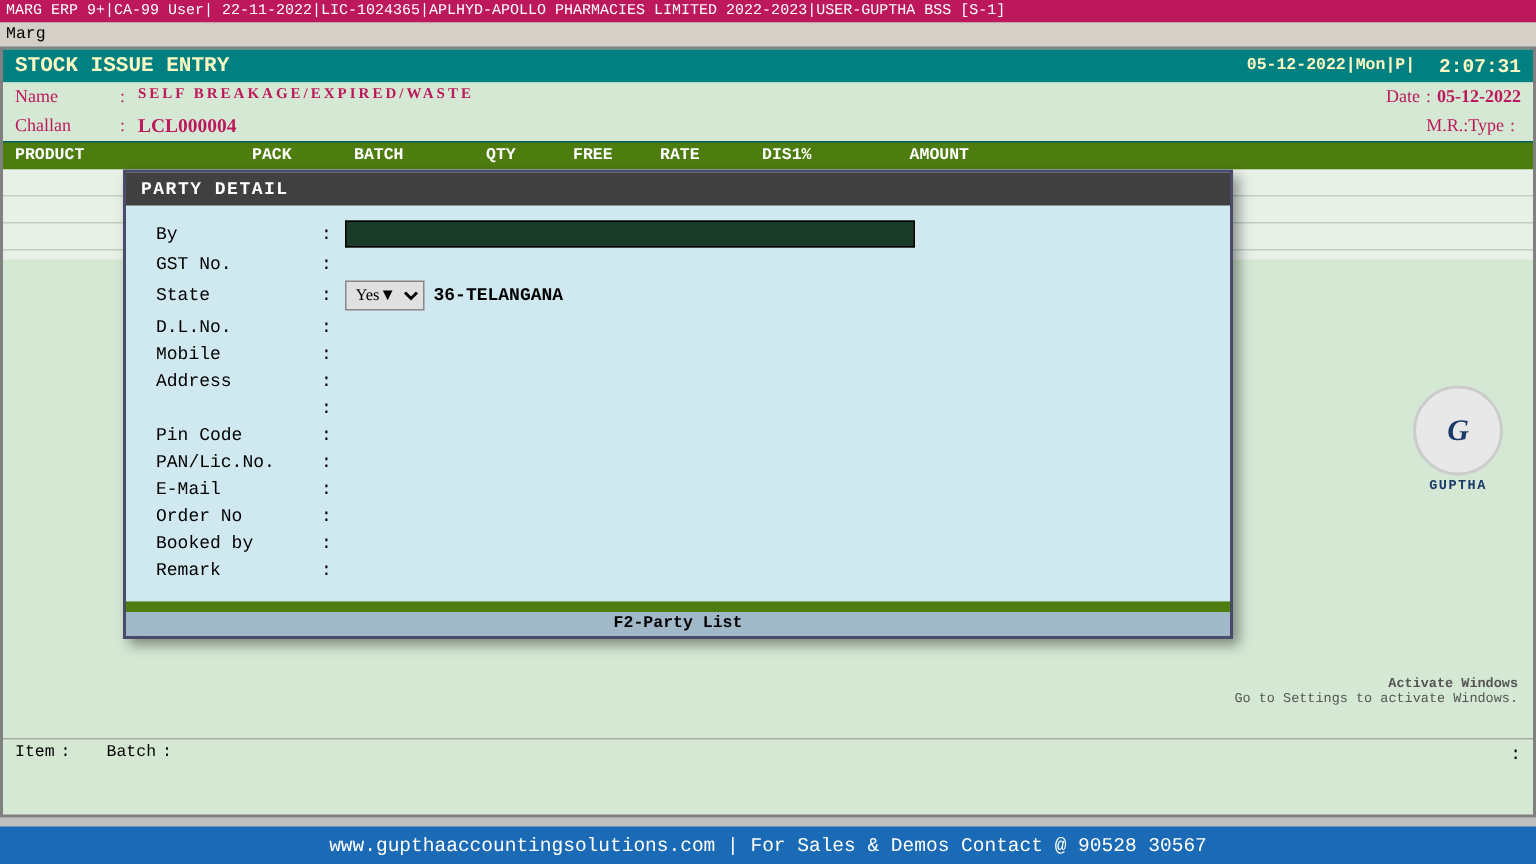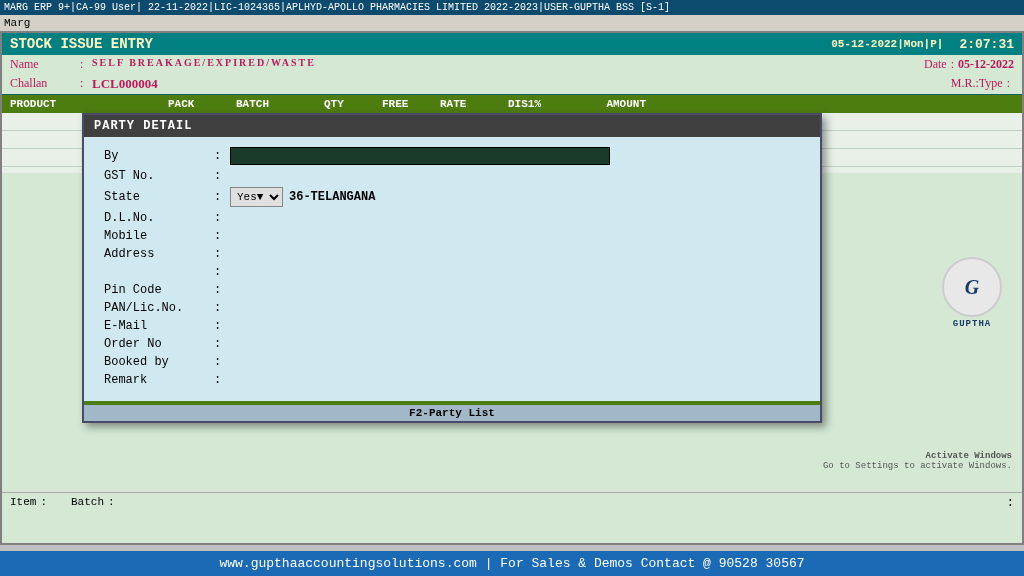--- a/index.html
+++ b/index.html
@@ -8,21 +8,21 @@
       height: 576px;
       font-family: 'Courier New', Courier, monospace;
       font-size: 12px;
       background: #c0c0c0;
       overflow: hidden;
       position: relative;
     }
 
     
     #title-bar {
-      background: #0c4a6e;
+      background: #be185d;
       color: #fff;
       font-size: 10px;
       padding: 2px 4px;
       white-space: nowrap;
       overflow: hidden;
     }
 
     
     #menu-bar {
       background: #d4d0c8;
@@ -178,21 +178,21 @@
       width: 380px;
       font-size: 12px;
       font-family: 'Courier New', monospace;
     }
 
     .state-dropdown {
       background: #e0e0e0;
       border: 1px solid #888;
       height: 20px;
       font-size: 11px;
-      font-family: Liberation Mono, monospace;
+      font-family: Liberation Serif, serif;
       padding: 0 2px;
     }
 
     .state-value {
       font-size: 12px;
       font-weight: bold;
       color: #000;
     }
 
     
@@ -212,21 +212,21 @@
     }
 
     
     #f2-bar {
       background: #a0b8c8;
       text-align: center;
       font-size: 11px;
       font-weight: bold;
       padding: 2px 0;
       color: #000;
-      border-top: 4px solid #4d7c0f;
+      border-top: 7px solid #4d7c0f;
     }
 
     
     #footer-banner {
       background: #1a6ab5;
       color: #fff;
       font-size: 13px;
       font-weight: normal;
       text-align: center;
       padding: 5px 0;

